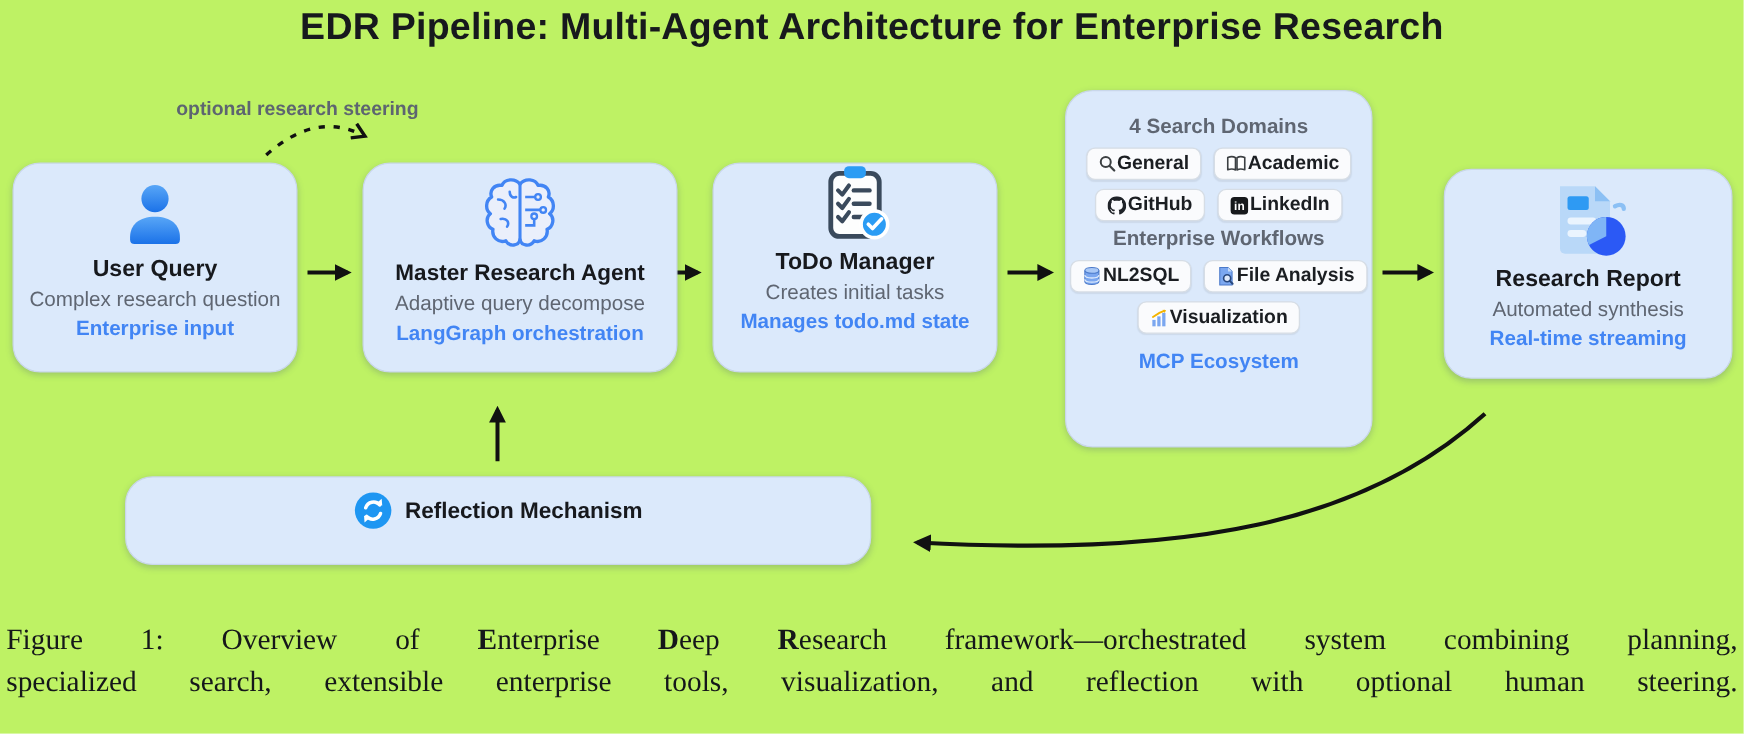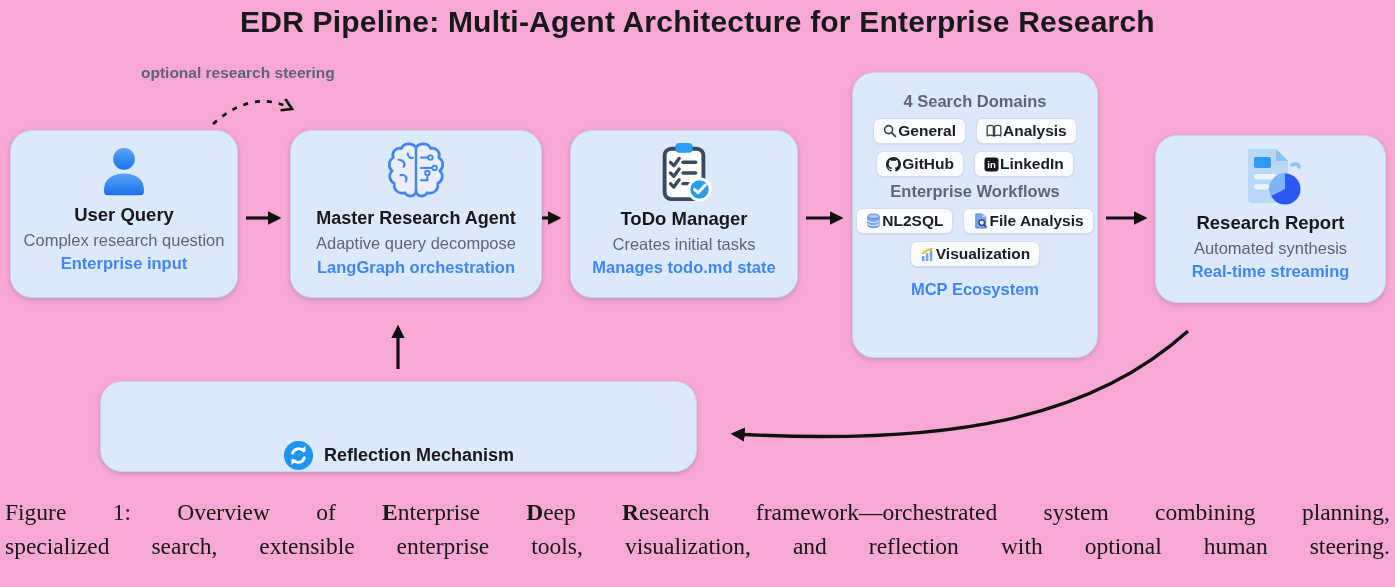--- a/index.html
+++ b/index.html
@@ -1,30 +1,30 @@
 <!DOCTYPE html>
 <html><head>
 <meta charset="utf-8">
 <style>
   html,body{margin:0;padding:0;background:#ffffff;}
-  .canvas{position:relative;width:1395px;height:587px;background:#f9a8d4;
+  .canvas{position:relative;width:1395px;height:587px;background:#bef264;
           font-family:"Liberation Sans",sans-serif;overflow:hidden;}
   .diagram-title{position:absolute;top:5px;left:0;width:100%;text-align:center;
           font-size:30px;font-weight:700;color:#17191d;letter-spacing:.2px;}
-  .steer-label{position:absolute;left:141px;top:64px;font-size:15.5px;font-weight:600;color:#5d6570;}
+  .steer-label{position:absolute;left:141px;top:79px;font-size:15.5px;font-weight:600;color:#5d6570;}
   .overlay{position:absolute;left:0;top:0;width:1395px;height:587px;pointer-events:none;}
   .node{position:absolute;background:#dbe9fb;border:1px solid #c9d7ea;border-radius:22px;
         box-shadow:0 2px 5px rgba(70,90,120,.28);display:flex;flex-direction:column;
         align-items:center;text-align:center;box-sizing:border-box;}
   .n1{left:10px;top:130px;width:228px;height:168px;padding-top:15px;}
   .n2{left:290px;top:130px;width:252px;height:168px;padding-top:8px;}
-  .n3{left:570px;top:130px;width:228px;height:168px;padding-top:10px;}
+  .n3{left:570px;top:130px;width:228px;height:168px;padding-top:0;}
   .n4{left:852px;top:72px;width:246px;height:286px;padding-top:10px;}
   .n5{left:1155px;top:135px;width:231px;height:168px;padding-top:9px;}
-  .nref{left:100px;top:381px;width:597px;height:91px;padding-top:11px;justify-content:flex-end;}
+  .nref{left:100px;top:381px;width:597px;height:71px;padding-top:11px;}
   .node-title{font-size:18.5px;font-weight:700;color:#17191d;margin-top:4px;line-height:1.3;}
   .n2 .node-title{font-size:18px;}
   .node-sub{font-size:16.5px;color:#5f6672;margin-top:3px;line-height:1.3;}
   .node-accent{font-size:16.5px;color:#4285f4;font-weight:600;margin-top:2px;line-height:1.3;}
   .sa-header{display:flex;align-items:center;justify-content:center;gap:7px;
              font-size:18.5px;font-weight:700;color:#17191d;}
   .sa-sub{font-size:16.5px;font-weight:700;color:#5f6672;margin-top:9px;}
   .badge-row{display:flex;gap:10px;justify-content:center;margin-top:7px;}
   .badge{display:inline-flex;align-items:center;gap:1px;background:#fafbfd;border:1px solid #d6dde5;
          border-radius:7px;padding:3px 9px;font-size:15.5px;font-weight:600;color:#1b1e22;
@@ -135,21 +135,21 @@
         </span>
         <span>General</span>
       </span>
       <span class="badge">
         <span>
           <svg width="16" height="14" viewBox="0 0 16 14">
             <path d="M1.2 2 C3.6 1 5.8 1.1 7.4 2.2 V12 C5.8 11 3.6 10.9 1.2 11.8 Z" fill="#fff" stroke="#3c4043" stroke-width="1.3" stroke-linejoin="round"></path>
             <path d="M14.8 2 C12.4 1 10.2 1.1 8.6 2.2 V12 C10.2 11 12.4 10.9 14.8 11.8 Z" fill="#fff" stroke="#3c4043" stroke-width="1.3" stroke-linejoin="round"></path>
           </svg>
         </span>
-        <span>Analysis</span>
+        <span>Academic</span>
       </span>
     </div>
     <div class="badge-row">
       <span class="badge">
         <span>
           <svg width="15" height="15" viewBox="0 0 24 24">
             <path fill="#1f2328" d="M12 0C5.37 0 0 5.37 0 12c0 5.3 3.438 9.8 8.205 11.385.6.113.82-.258.82-.577 0-.285-.01-1.04-.015-2.04-3.338.724-4.042-1.61-4.042-1.61-.546-1.385-1.333-1.754-1.333-1.754-1.09-.745.082-.73.082-.73 1.205.085 1.838 1.236 1.838 1.236 1.07 1.835 2.81 1.305 3.495.998.108-.776.417-1.305.76-1.605-2.665-.3-5.466-1.332-5.466-5.93 0-1.31.465-2.38 1.235-3.22-.135-.303-.54-1.523.105-3.176 0 0 1.005-.322 3.3 1.23.96-.267 1.98-.399 3-.405 1.02.006 2.04.138 3 .405 2.28-1.552 3.285-1.23 3.285-1.23.645 1.653.24 2.873.12 3.176.765.84 1.23 1.91 1.23 3.22 0 4.61-2.805 5.625-5.475 5.92.42.36.81 1.096.81 2.22 0 1.606-.015 2.896-.015 3.286 0 .315.21.69.825.57C20.565 21.795 24 17.295 24 12c0-6.63-5.37-12-12-12z"></path>
           </svg>
         </span>
         <span>GitHub</span>

